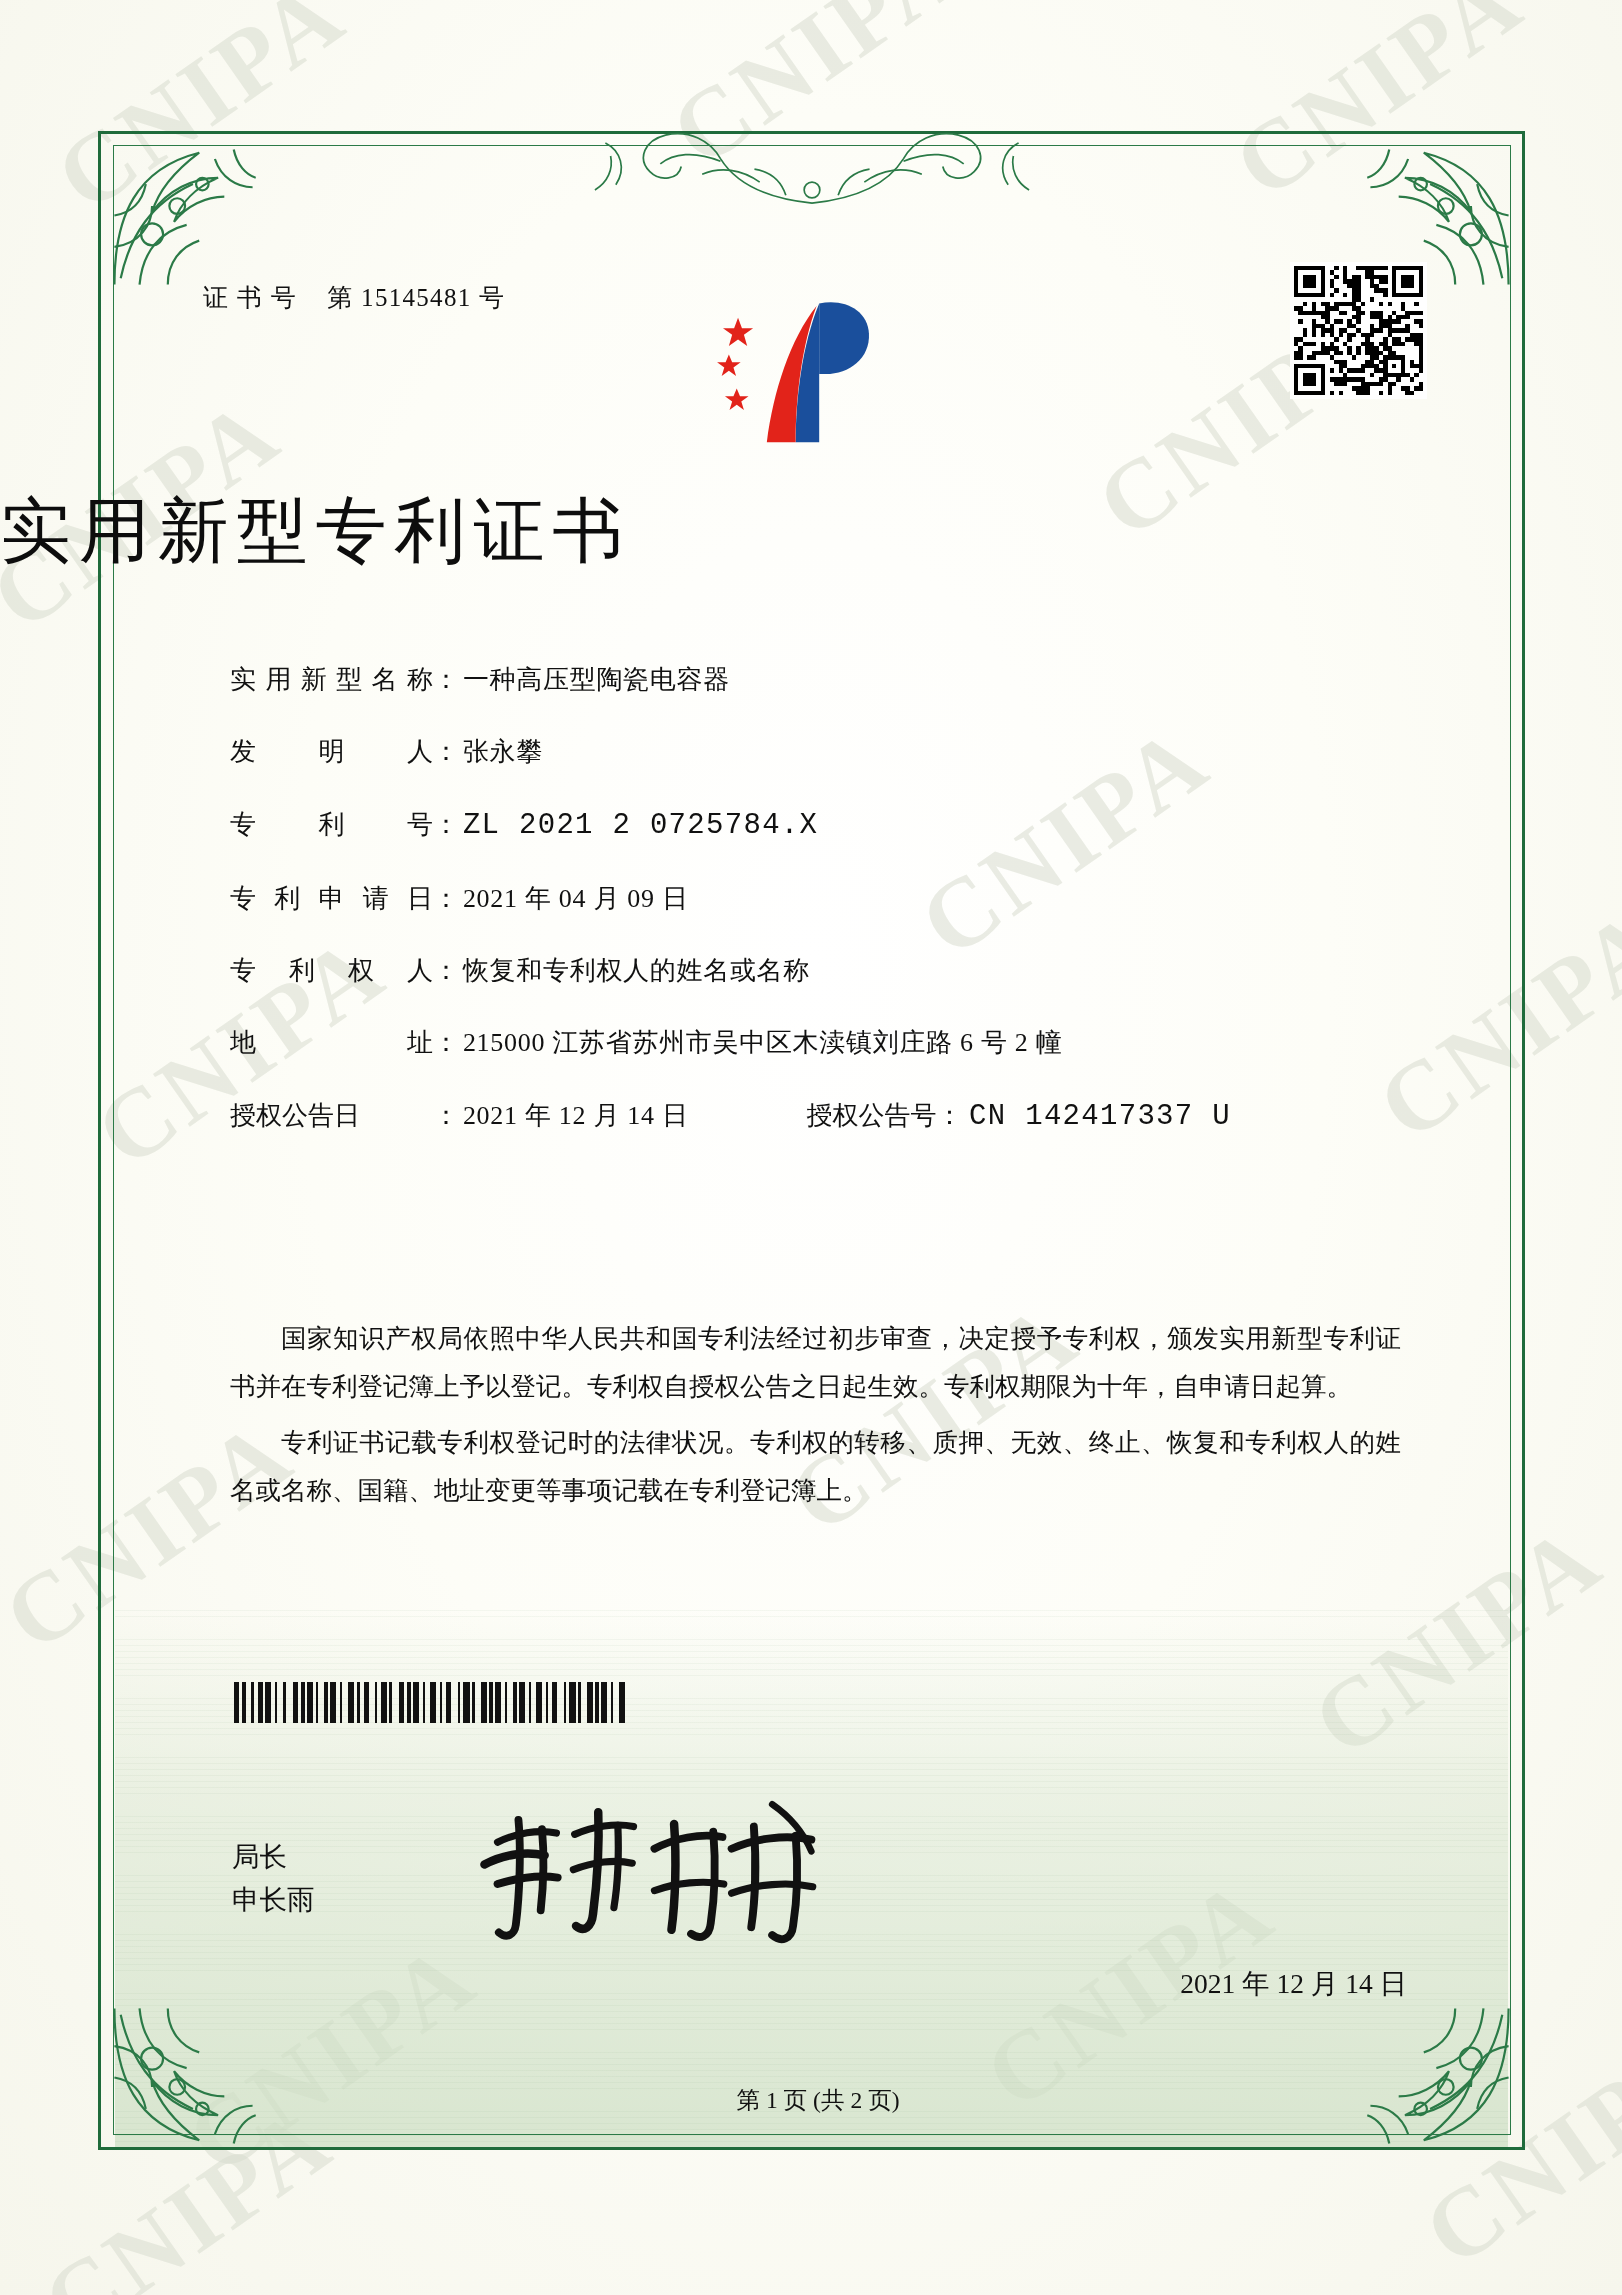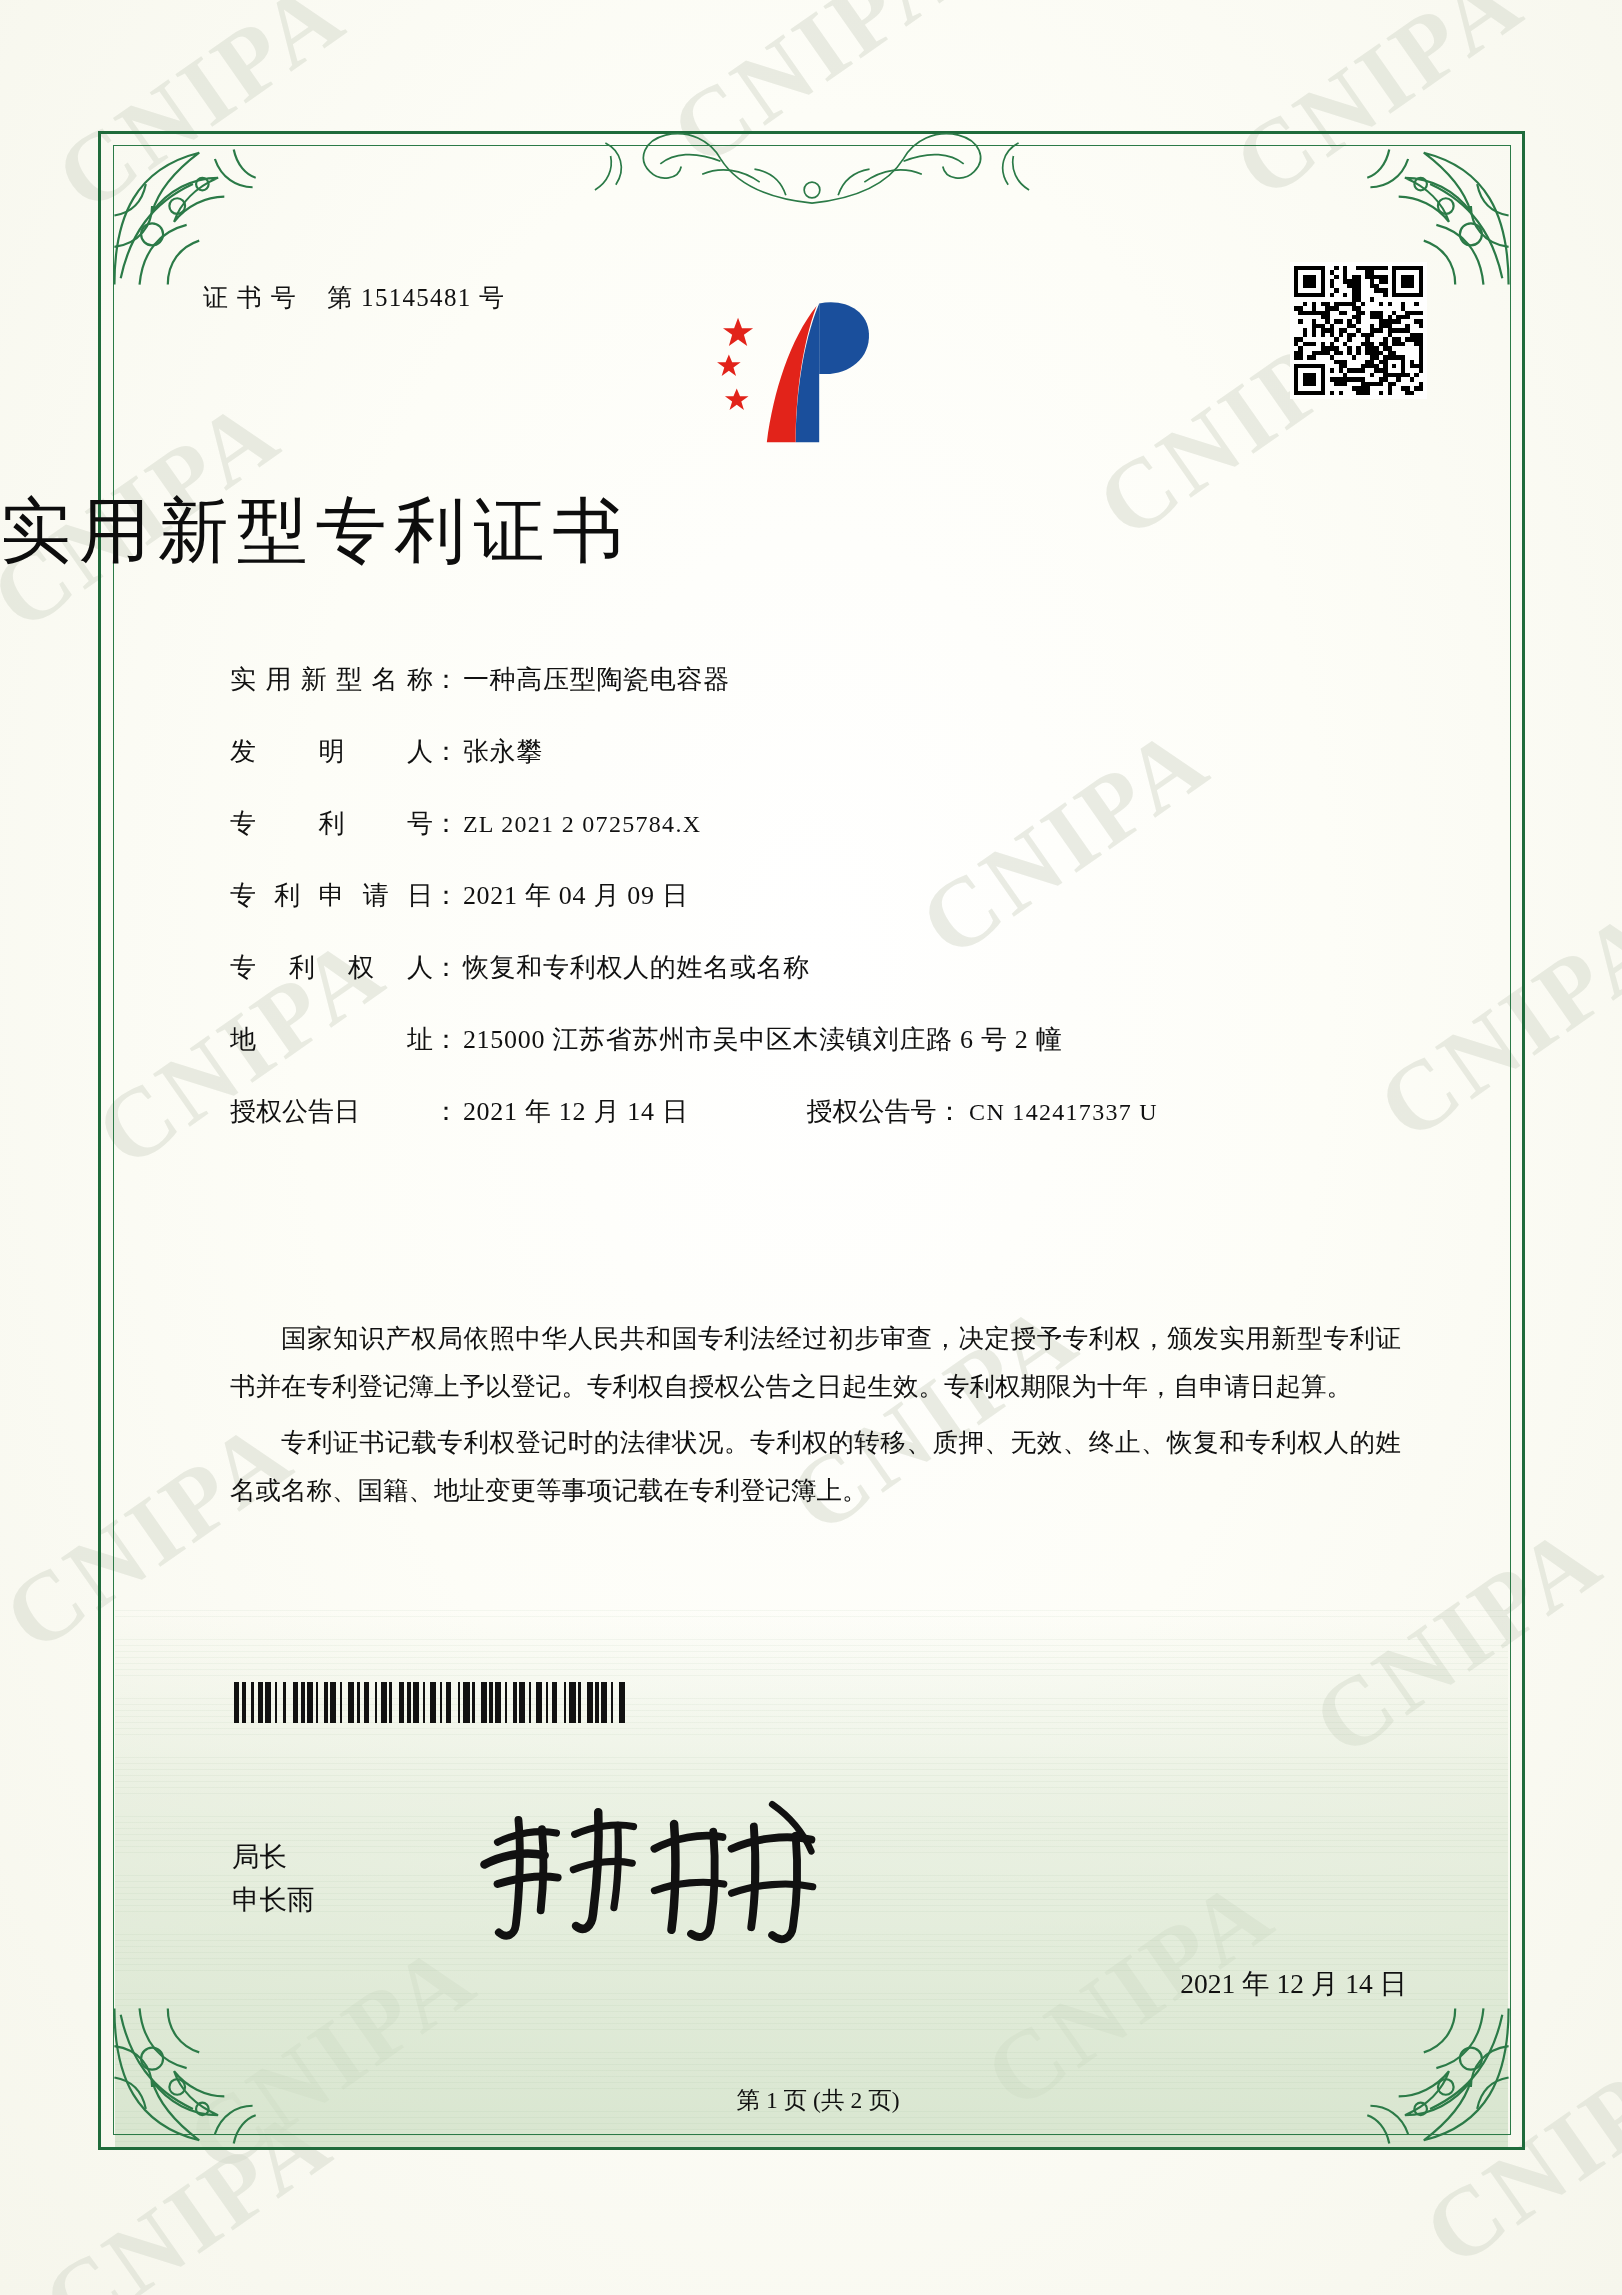--- a/index.html
+++ b/index.html
@@ -172,22 +172,22 @@
     width: 203px;
     display: inline-flex;
     justify-content: space-between;
     flex: 0 0 auto;
   }
   .f-label.tight { justify-content: flex-start; }
   .f-label span { display: inline-block; }
   .f-colon { margin-right: 3.9px; }
   .f-value { font-size: 26px; letter-spacing: 0.7px; }
   .f-value.mono {
-    font-family: Liberation Serif, serif;
-    font-size: 24px;
+    font-family: Liberation Mono, monospace;
+    font-size: 29px;
     letter-spacing: 1.3px;
   }
 
   
   .field.double .second-label { margin-left: 118px; width: auto; }
 
   
   #paras {
     position: absolute;
     left: 230px;

